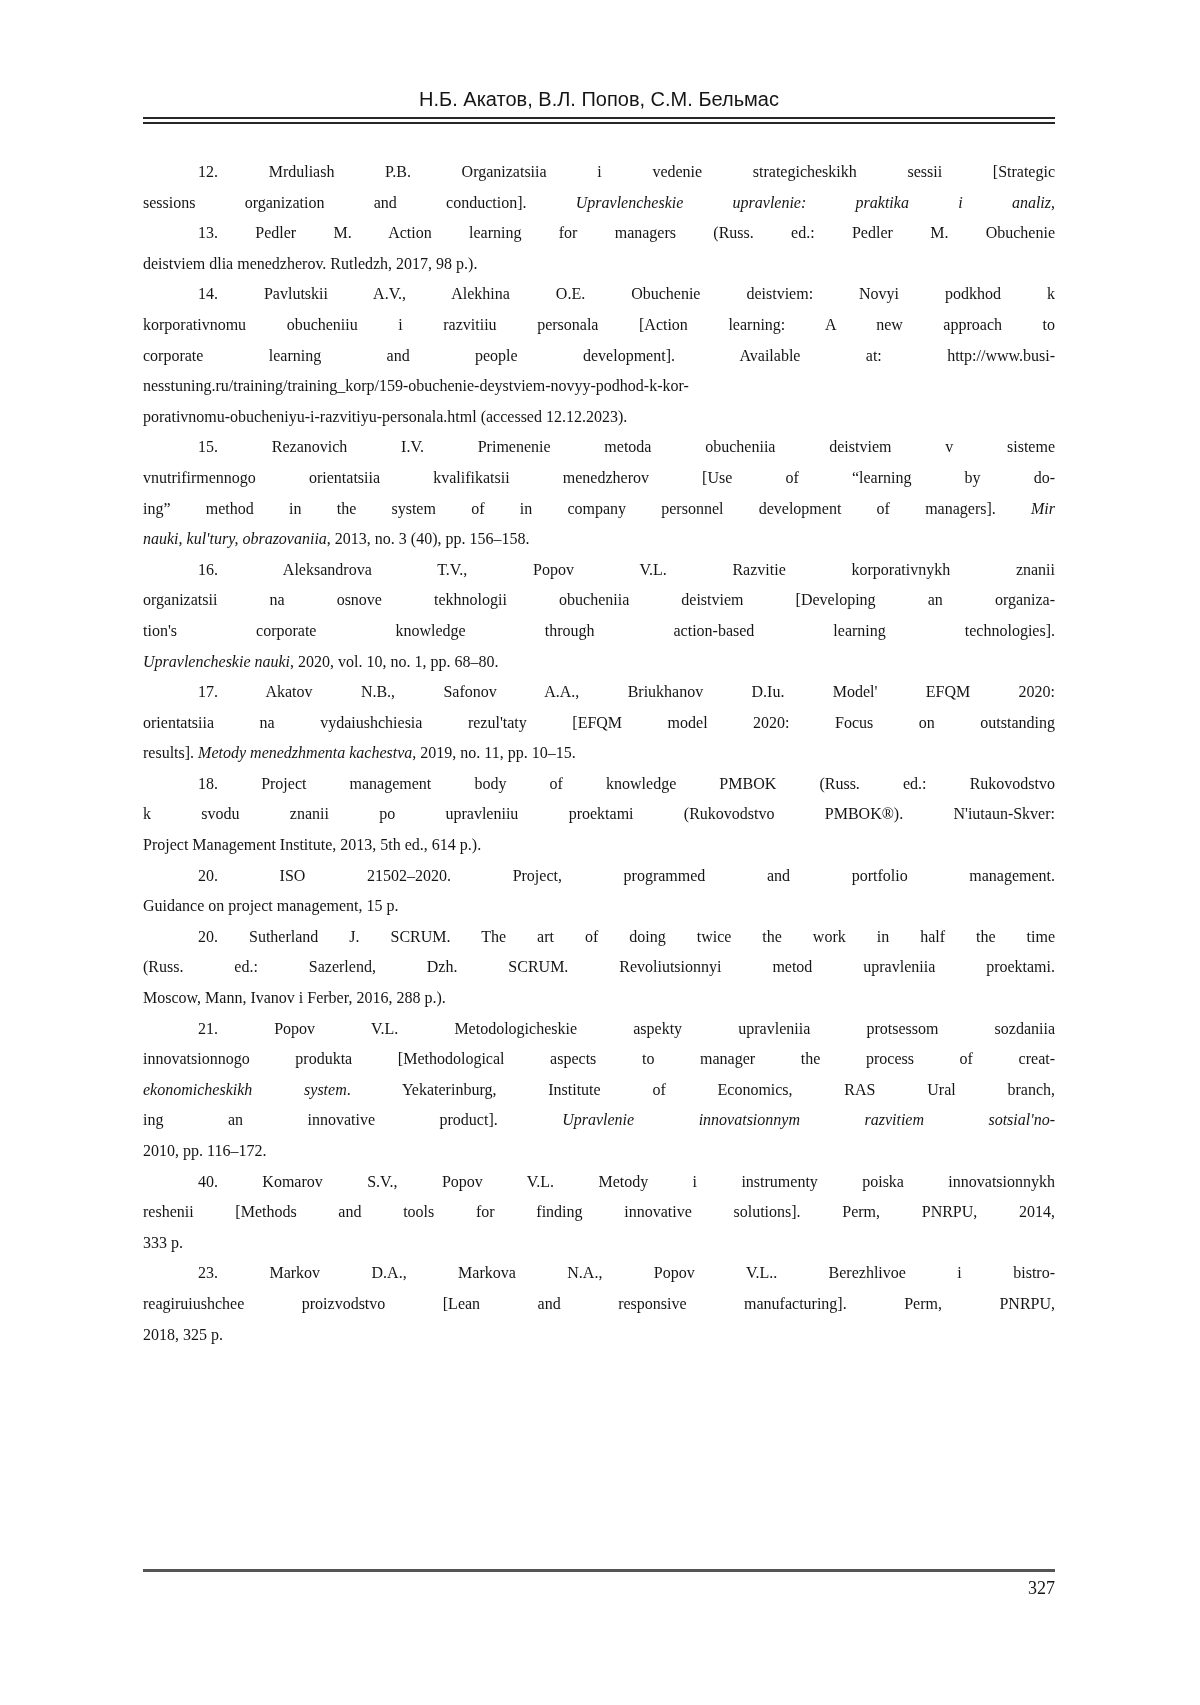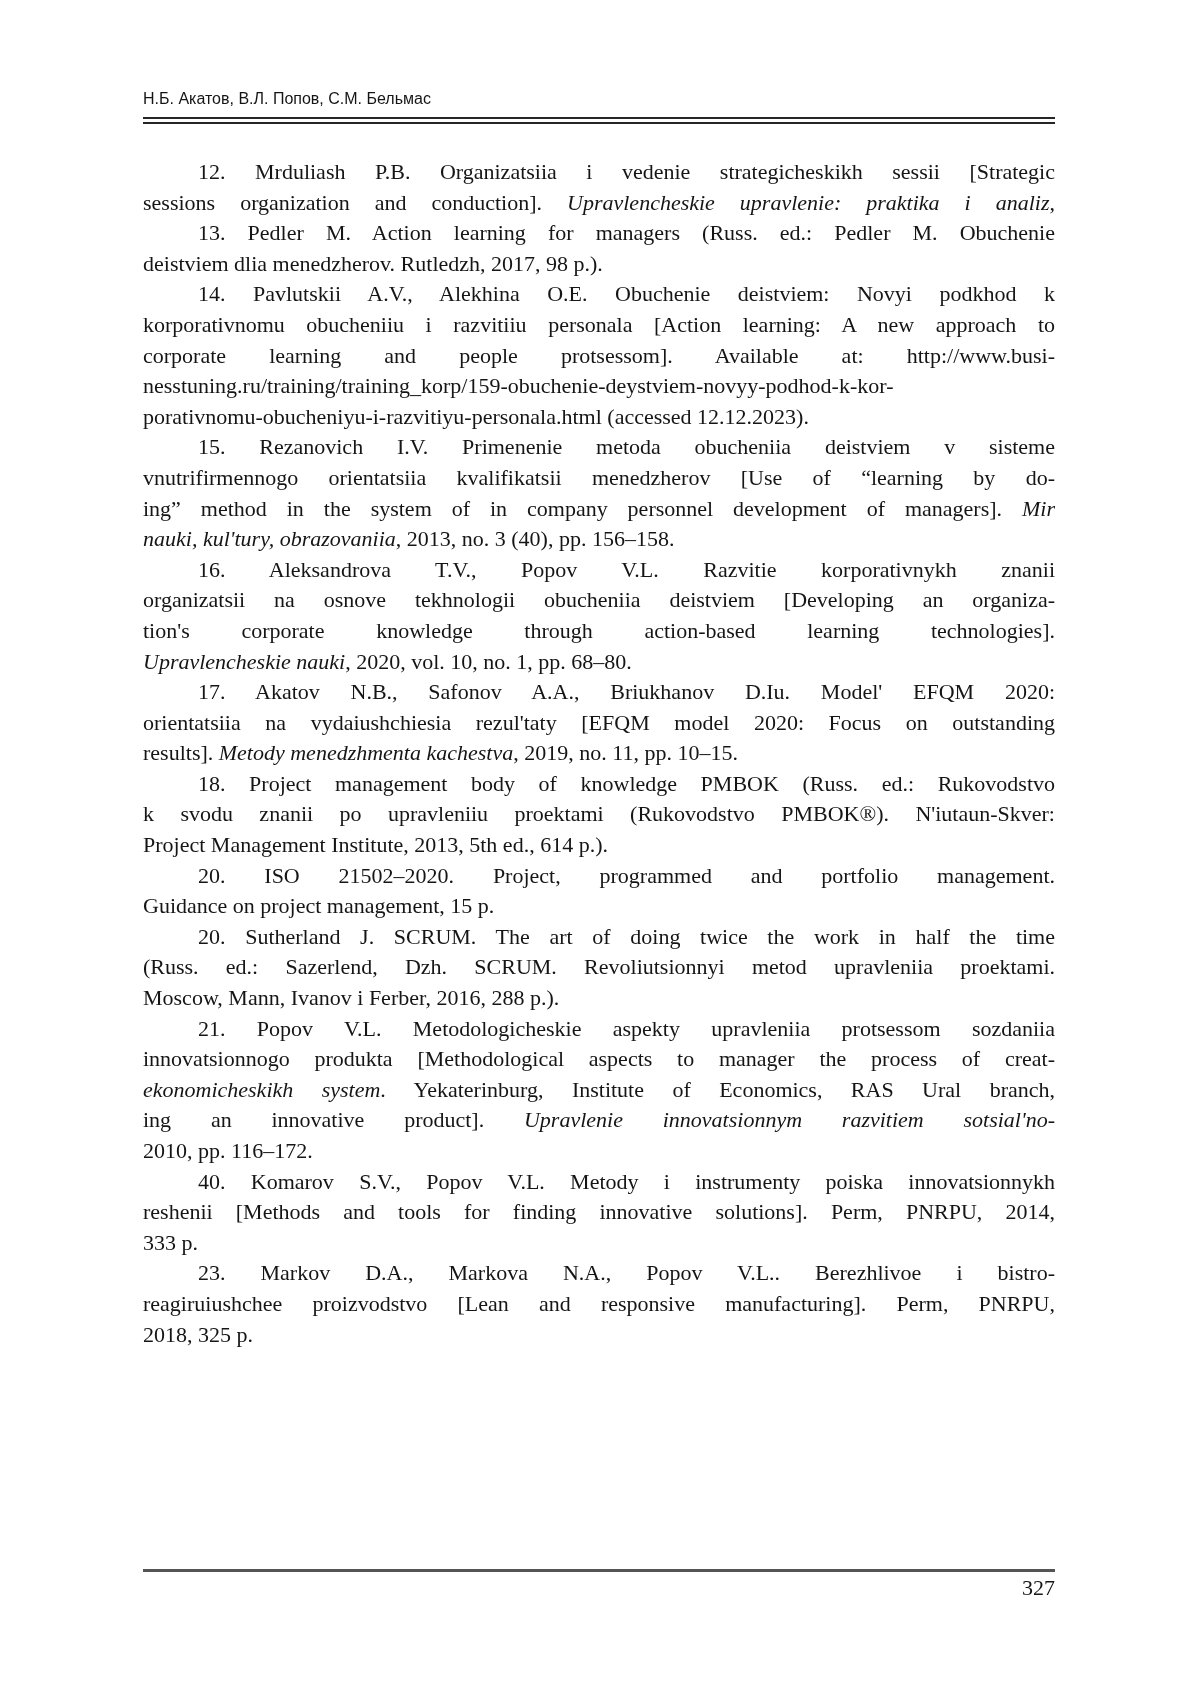--- a/index.html
+++ b/index.html
@@ -13,52 +13,52 @@
     width:1200px;height:1705px;
     background:var(--bg);
     font-family:"Liberation Serif", serif;
     color:var(--text-color);
     position:relative;
     overflow:hidden;
   }
   .page{position:absolute;inset:0;}
   .header-authors{
     position:absolute;top:88px;left:143px;width:912px;
-    text-align:left;
+    text-align:center;
     font-family:"Liberation Sans", sans-serif;
-    font-size:16px;line-height:22px;
+    font-size:20px;line-height:22px;
     color:var(--text-color);
   }
   .header-rule{
     position:absolute;top:117px;left:143px;width:912px;
     height:3px;
     border-top:2px solid var(--rule-color);
     border-bottom:2px solid var(--rule-color);
   }
   .refs{
     position:absolute;top:157px;left:143px;width:912px;
-    font-size:22px;line-height:30.6px;
+    font-size:16px;line-height:30.6px;
   }
   .ref{margin:0;padding:0;}
   .line{
     text-align:justify;
     text-align-last:justify;
     white-space:normal;
   }
   .line.first{text-indent:55px;}
   .line.last{text-align:left;text-align-last:left;}
   .it{font-style:italic;}
   .footer-rule{
     position:absolute;top:1569px;left:143px;width:912px;
     border-top:3px solid var(--footer-rule-color);
   }
   .page-number{
     position:absolute;top:1573px;left:143px;width:912px;
     text-align:right;
-    font-size:22px;line-height:30px;
+    font-size:18px;line-height:30px;
   }
 </style>
 </head>
 <body>
 
 <div class="page">
 
   <div class="header-authors">Н.Б. Акатов, В.Л. Попов, С.М. Бельмас</div>
 
   <div class="header-rule"></div>
@@ -68,21 +68,21 @@
         <div class="line first"><span>12. Mrduliash P.B. Organizatsiia i vedenie strategicheskikh sessii [Strategic</span></div>
         <div class="line"><span>sessions organization and conduction]. </span><span class="it">Upravlencheskie upravlenie: praktika i analiz</span><span>,</span></div>
       </div>
       <div class="ref">
         <div class="line first"><span>13. Pedler M. Action learning for managers (Russ. ed.: Pedler M. Obuchenie</span></div>
         <div class="line last"><span>deistviem dlia menedzherov. Rutledzh, 2017, 98 p.).</span></div>
       </div>
       <div class="ref">
         <div class="line first"><span>14. Pavlutskii A.V., Alekhina O.E. Obuchenie deistviem: Novyi podkhod k</span></div>
         <div class="line"><span>korporativnomu obucheniiu i razvitiiu personala [Action learning: A new approach to</span></div>
-        <div class="line"><span>corporate learning and people protsessom]. Available at: http://www.busi-</span></div>
+        <div class="line"><span>corporate learning and people development]. Available at: http://www.busi-</span></div>
         <div class="line"><span>nesstuning.ru/training/training_korp/159-obuchenie-deystviem-novyy-podhod-k-kor-</span></div>
         <div class="line last"><span>porativnomu-obucheniyu-i-razvitiyu-personala.html (accessed 12.12.2023).</span></div>
       </div>
       <div class="ref">
         <div class="line first"><span>15. Rezanovich I.V. Primenenie metoda obucheniia deistviem v sisteme</span></div>
         <div class="line"><span>vnutrifirmennogo orientatsiia kvalifikatsii menedzherov [Use of “learning by do-</span></div>
         <div class="line"><span>ing” method in the system of in company personnel development of managers]. </span><span class="it">Mir</span></div>
         <div class="line last"><span class="it">nauki, kul'tury, obrazovaniia</span><span>, 2013, no. 3 (40), pp. 156–158.</span></div>
       </div>
       <div class="ref">

